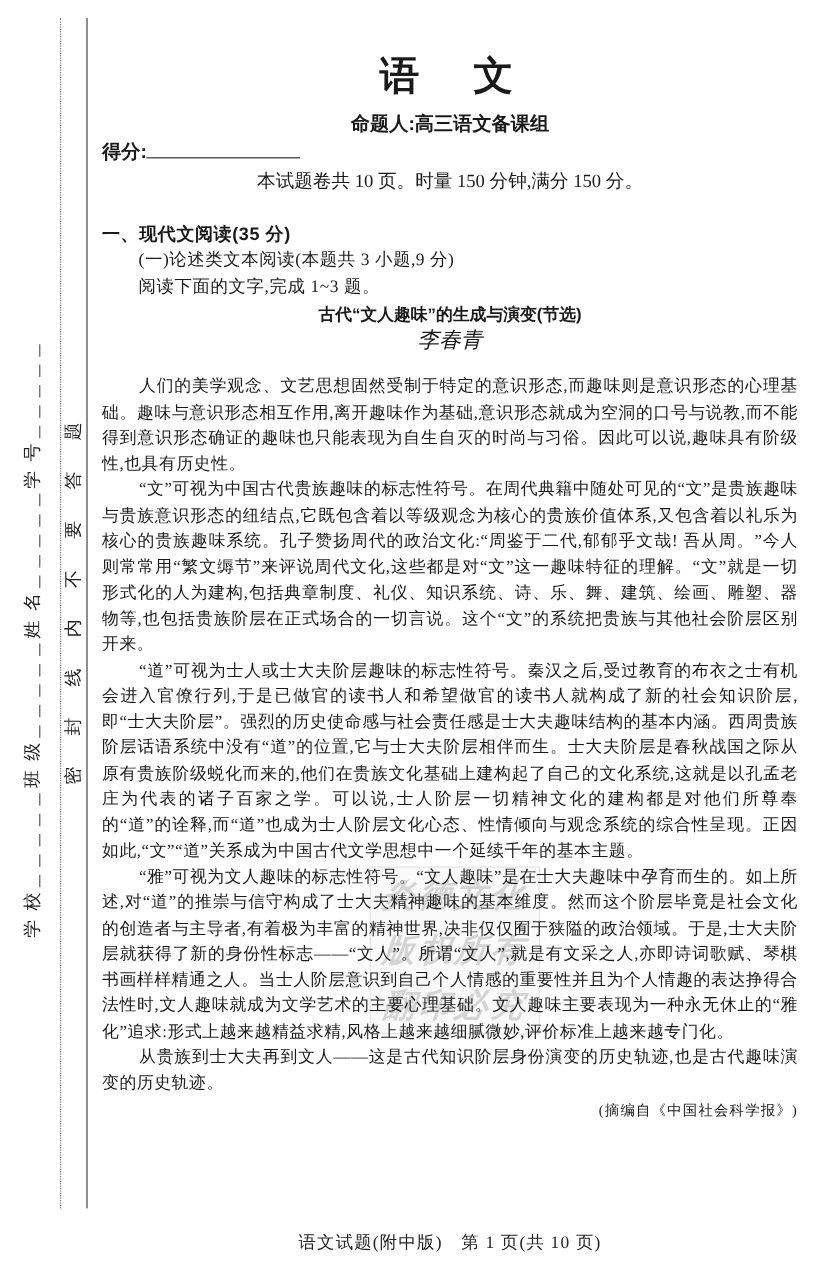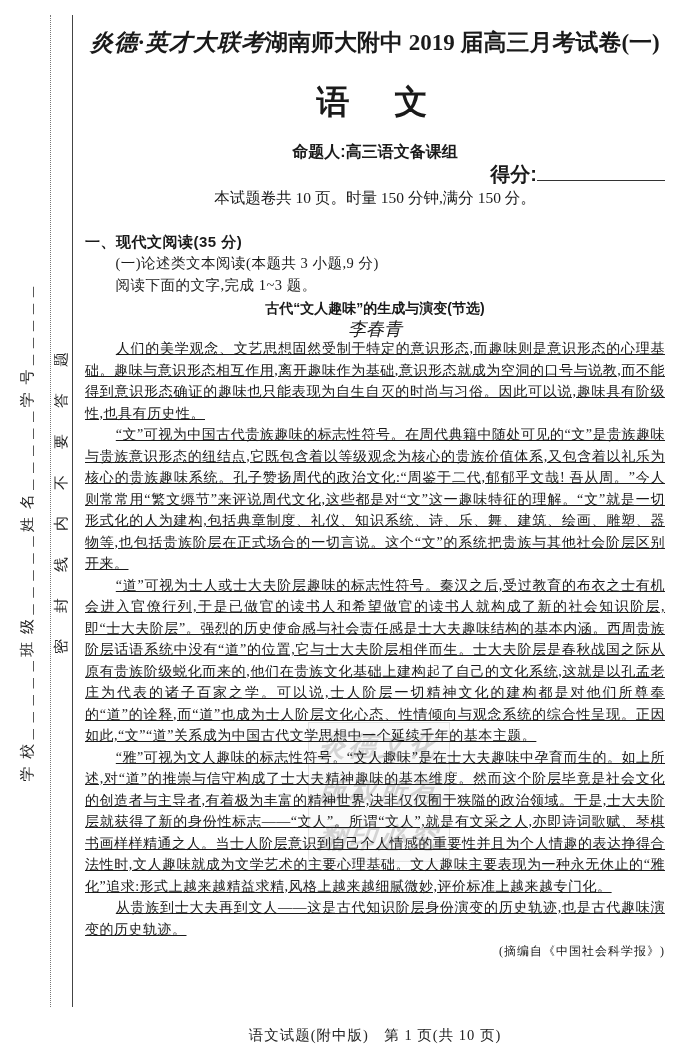--- a/index.html
+++ b/index.html
@@ -44,47 +44,47 @@
     font-family:"Liberation Serif", serif;font-weight:bold;
   }
   .exam-header .brand{font-style:italic;letter-spacing:1px;}
   .exam-header .rest{font-weight:bold;letter-spacing:0px;}
   .exam-title{
     margin-top:26px;text-align:center;
     font-family:Liberation Serif, serif;
     font-size:33px;line-height:36px;font-weight:bold;letter-spacing:6px;
   }
   .setter{
-    margin-top:22px;text-align:center;
+    margin-top:12px;text-align:center;
     font-family:"Liberation Sans", sans-serif;
     font-size:16px;line-height:20px;font-weight:bold;
   }
   .score-line{
-    margin-top:2px;text-align:right;
+    margin-top:2px;text-align:left;
     font-family:"Liberation Sans", sans-serif;
-    font-size:20px;line-height:20px;font-weight:bold;
+    font-size:16px;line-height:20px;font-weight:bold;
   }
   .score-blank{
     display:inline-block;width:128px;height:15px;
     border-bottom:1.5px solid #333;vertical-align:baseline;
   }
   .exam-info{margin-top:4px;text-align:center;font-size:15.5px;line-height:20px;}
   .section-heading{
     margin-top:24px;
     font-family:"Liberation Sans", sans-serif;
     font-size:15px;line-height:20px;font-weight:bold;letter-spacing:0.5px;
   }
   .section-sub{font-size:14.5px;line-height:22px;text-indent:2.1em;letter-spacing:0.5px;}
   .article-title{
     margin-top:2px;text-align:center;
     font-family:"Liberation Sans", sans-serif;
     font-size:14px;line-height:20px;font-weight:bold;
   }
   .article-author{margin-top:2px;text-align:center;font-style:italic;font-size:18px;line-height:18px;}
-  .body-text{margin-top:0;text-decoration:underline;}
+  .body-text{margin-top:20px;}
   .body-text p{
     margin:0;font-size:14px;line-height:21.5px;letter-spacing:0.5px;
     text-align:justify;text-indent:2.2em;
   }
   .attribution{margin-top:1px;text-align:right;font-size:12px;line-height:21px;letter-spacing:1px;}
   
   .page-footer{
     position:absolute;left:85px;width:580px;top:1026px;
     text-align:center;font-size:14.5px;color:#222;letter-spacing:1px;
     font-family:"Liberation Serif", serif;
@@ -101,23 +101,20 @@
   <div class="rot seal-warning">密封线内不要答题</div>
 
   <div class="watermark">
     <div>炎德文化</div>
     <div>版权所有</div>
     <div>翻印必究</div>
   </div>
 
   <div class="content">
 
-    <div class="exam-header">
-      <span class="brand">炎德·英才大联考</span><span class="rest">湖南师大附中 2019 届高三月考试卷(一)</span>
-    </div>
 
     <div class="exam-title">语　文</div>
 
     <div class="setter">命题人:高三语文备课组</div>
 
     <div class="score-line">
       <span>得分:</span><span class="score-blank"></span>
     </div>
 
     <div class="exam-info">本试题卷共 10 页。时量 150 分钟,满分 150 分。</div>

